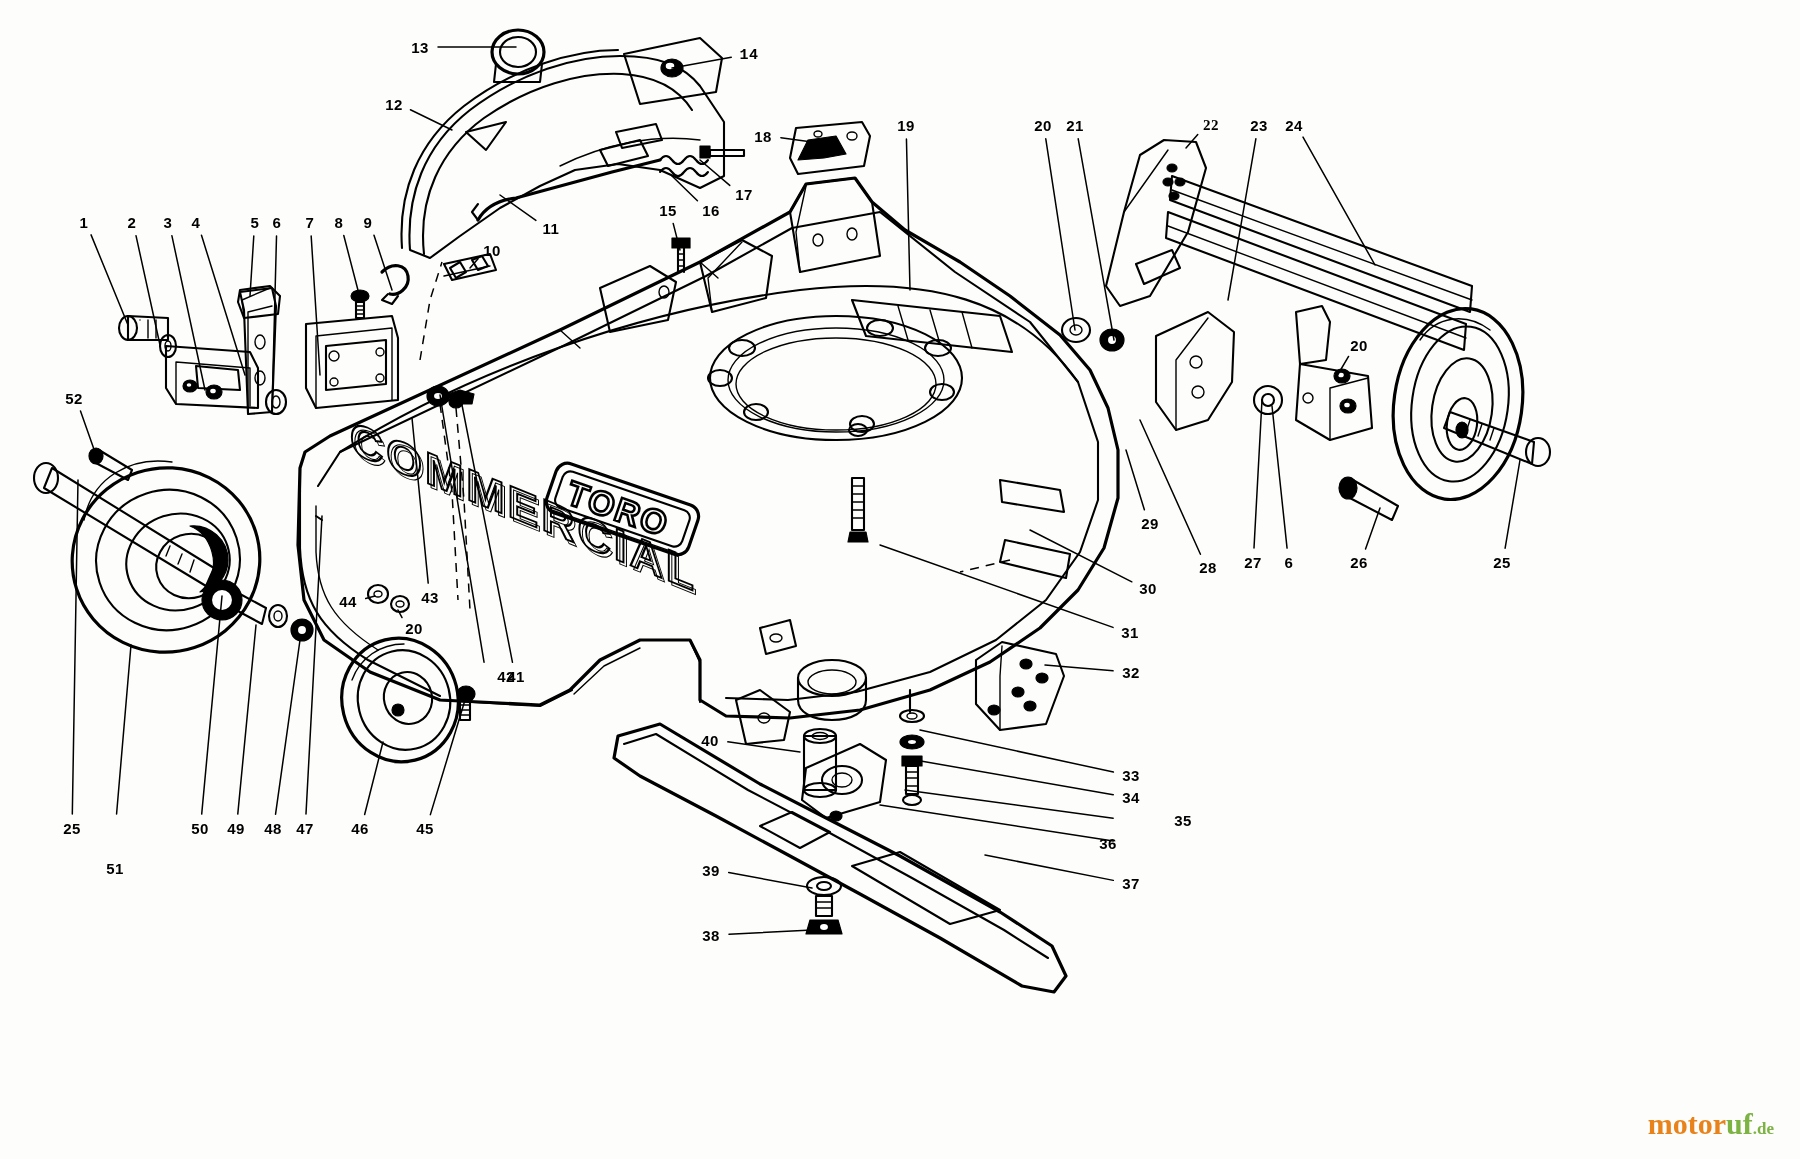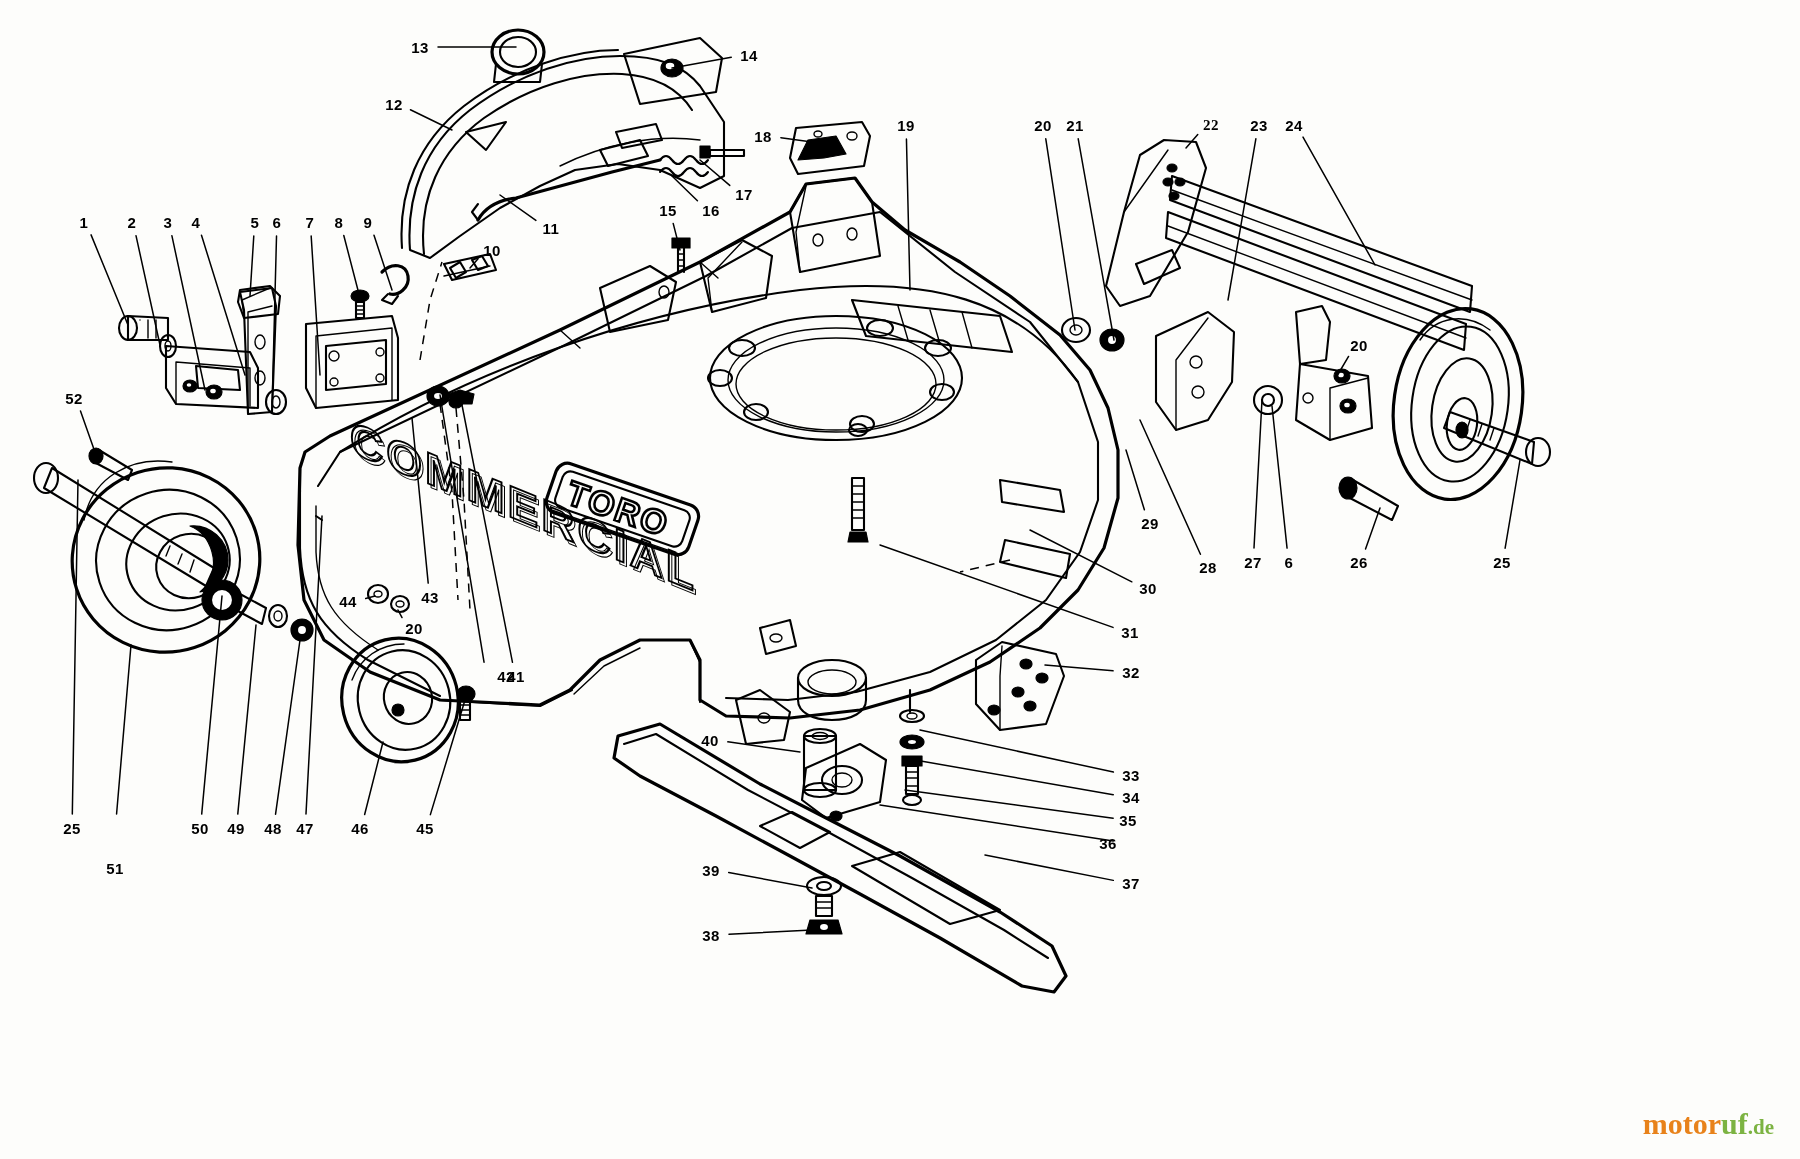--- a/index.html
+++ b/index.html
@@ -7,21 +7,21 @@
        font-family:"Liberation Sans", sans-serif;}
   #stage{position:relative;width:1800px;height:1159px;background:#fdfdfb;}
   #art{position:absolute;inset:0;}
   .lbl{position:absolute;font-family:"Liberation Sans",sans-serif;
        font-weight:700;font-size:15px;color:#000;letter-spacing:.5px;
        white-space:nowrap;transform:translate(-50%,-50%);}
   .wm{position:absolute;right:26px;bottom:18px;display:flex;align-items:baseline;
       font-family:"Liberation Serif",serif;font-size:30px;font-weight:700;}
   .wm .m{color:#e8821a;text-align:right;}
   .wm .o{color:#7cb342;}
-  .wm .d{color:#7cb342;font-size:21px;text-align:right;}
+  .wm .d{color:#7cb342;font-size:17px;text-align:right;}
 </style>
 </head>
 <body>
 
 <div id="stage">
 
   <svg id="art" viewBox="0 0 1800 1159" xmlns="http://www.w3.org/2000/svg">
     <defs>
       <style>
         .ln{fill:none;stroke:#000;stroke-width:2.1;stroke-linecap:round;stroke-linejoin:round;}
@@ -530,21 +530,21 @@
       <div class="lbl" style="left: 196px; top: 222px;">4</div>
       <div class="lbl" style="left: 255px; top: 222px;">5</div>
       <div class="lbl" style="left: 277px; top: 222px;">6</div>
       <div class="lbl" style="left: 310px; top: 222px;">7</div>
       <div class="lbl" style="left: 339px; top: 222px;">8</div>
       <div class="lbl" style="left: 368px; top: 222px;">9</div>
       <div class="lbl" style="left: 492px; top: 250px;">10</div>
       <div class="lbl" style="left: 551px; top: 228px;">11</div>
       <div class="lbl" style="left: 394px; top: 104px;">12</div>
       <div class="lbl" style="left: 420px; top: 47px;">13</div>
-      <div class="lbl" style="left: 749px; top: 55px;">14</div>
+      <div class="lbl" style="left: 749px; top: 55px; font-family: Liberation Mono, monospace;">14</div>
       <div class="lbl" style="left: 668px; top: 210px;">15</div>
       <div class="lbl" style="left: 711px; top: 210px;">16</div>
       <div class="lbl" style="left: 744px; top: 194px;">17</div>
       <div class="lbl" style="left: 763px; top: 136px;">18</div>
       <div class="lbl" style="left: 906px; top: 125px;">19</div>
       <div class="lbl" style="left: 1043px; top: 125px;">20</div>
       <div class="lbl" style="left: 1075px; top: 125px;">21</div>
       <div class="lbl" style="left: 1211px; top: 125px; font-family: Liberation Serif, serif;">22</div>
       <div class="lbl" style="left: 1259px; top: 125px;">23</div>
       <div class="lbl" style="left: 1294px; top: 125px;">24</div>
@@ -553,21 +553,21 @@
       <div class="lbl" style="left: 1359px; top: 562px;">26</div>
       <div class="lbl" style="left: 1289px; top: 562px;">6</div>
       <div class="lbl" style="left: 1253px; top: 562px;">27</div>
       <div class="lbl" style="left: 1208px; top: 567px;">28</div>
       <div class="lbl" style="left: 1150px; top: 523px;">29</div>
       <div class="lbl" style="left: 1148px; top: 588px;">30</div>
       <div class="lbl" style="left: 1130px; top: 632px;">31</div>
       <div class="lbl" style="left: 1131px; top: 672px;">32</div>
       <div class="lbl" style="left: 1131px; top: 775px;">33</div>
       <div class="lbl" style="left: 1131px; top: 797px;">34</div>
-      <div class="lbl" style="left: 1128px; top: 820px;">35</div>
+      <div class="lbl" style="left: 1183px; top: 820px;">35</div>
       <div class="lbl" style="left: 1108px; top: 843px;">36</div>
       <div class="lbl" style="left: 1131px; top: 883px;">37</div>
       <div class="lbl" style="left: 711px; top: 935px;">38</div>
       <div class="lbl" style="left: 711px; top: 870px;">39</div>
       <div class="lbl" style="left: 710px; top: 740px;">40</div>
       <div class="lbl" style="left: 516px; top: 676px;">41</div>
       <div class="lbl" style="left: 478px; top: 676px; margin-left: 28px;">42</div>
       <div class="lbl" style="left: 430px; top: 597px;">43</div>
       <div class="lbl" style="left: 348px; top: 601px;">44</div>
       <div class="lbl" style="left: 414px; top: 628px;">20</div>

